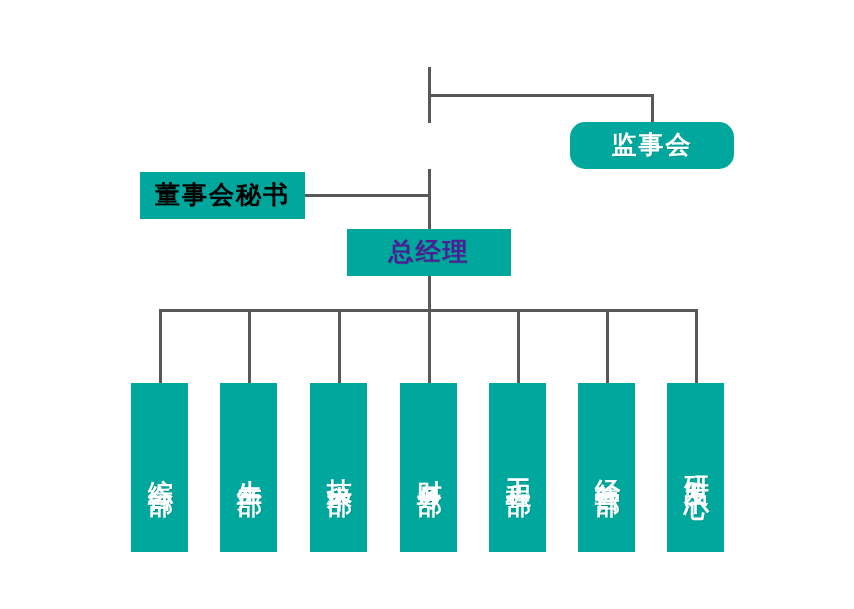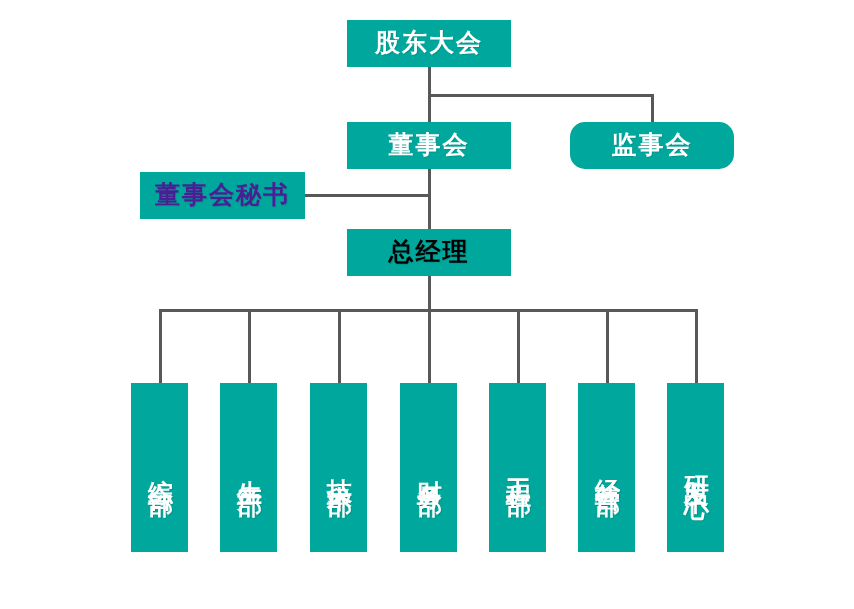--- a/index.html
+++ b/index.html
@@ -79,37 +79,31 @@
   <div class="line h" style="left: 159px; top: 309px; width: 539px; background: rgb(88, 88, 88);"></div>
 
   <div class="line v" style="left: 159px; top: 309px; height: 75px; background: rgb(88, 88, 88);"></div>
   <div class="line v" style="left: 248px; top: 309px; height: 75px; background: rgb(88, 88, 88);"></div>
   <div class="line v" style="left: 338px; top: 309px; height: 75px; background: rgb(88, 88, 88);"></div>
   <div class="line v" style="left: 428px; top: 309px; height: 75px; background: rgb(88, 88, 88);"></div>
   <div class="line v" style="left: 517px; top: 309px; height: 75px; background: rgb(88, 88, 88);"></div>
   <div class="line v" style="left: 606px; top: 309px; height: 75px; background: rgb(88, 88, 88);"></div>
   <div class="line v" style="left: 695px; top: 309px; height: 75px; background: rgb(88, 88, 88);"></div>
 
-  <div class="node horizontal" style="left: 347px; top: 20px; width: 164px; height: 47px; background: rgb(0, 167, 157); color: rgb(255, 255, 255);">
-    <span class="label">股东大会</span>
-  </div>
 
-  <div class="node horizontal" style="left: 347px; top: 122px; width: 164px; height: 47px; background: rgb(0, 167, 157); color: rgb(255, 255, 255);">
-    <span class="label">董事会</span>
-  </div>
 
   <div class="node horizontal" style="left: 570px; top: 122px; width: 164px; height: 47px; background: rgb(0, 167, 157); color: rgb(255, 255, 255); border-radius: 15px;">
     <span class="label">监事会</span>
   </div>
 
-  <div class="node horizontal" style="left: 140px; top: 172px; width: 165px; height: 47px; background: rgb(0, 167, 157); color: #4c1d95;">
+  <div class="node horizontal" style="left: 140px; top: 172px; width: 165px; height: 47px; background: rgb(0, 167, 157); color: #000000;">
     <span class="label">董事会秘书</span>
   </div>
 
-  <div class="node horizontal" style="left: 347px; top: 229px; width: 164px; height: 47px; background: rgb(0, 167, 157); color: #000000;">
+  <div class="node horizontal" style="left: 347px; top: 229px; width: 164px; height: 47px; background: rgb(0, 167, 157); color: #4c1d95;">
     <span class="label">总经理</span>
   </div>
 
   <div class="node vertical" style="left: 131px; top: 383px; width: 57px; height: 169px; background: rgb(0, 167, 157); color: rgb(255, 255, 255);">
     <span class="label">综合部</span>
   </div>
   <div class="node vertical" style="left: 220px; top: 383px; width: 57px; height: 169px; background: rgb(0, 167, 157); color: rgb(255, 255, 255);">
     <span class="label">生产部</span>
   </div>
   <div class="node vertical" style="left: 310px; top: 383px; width: 57px; height: 169px; background: rgb(0, 167, 157); color: rgb(255, 255, 255);">

